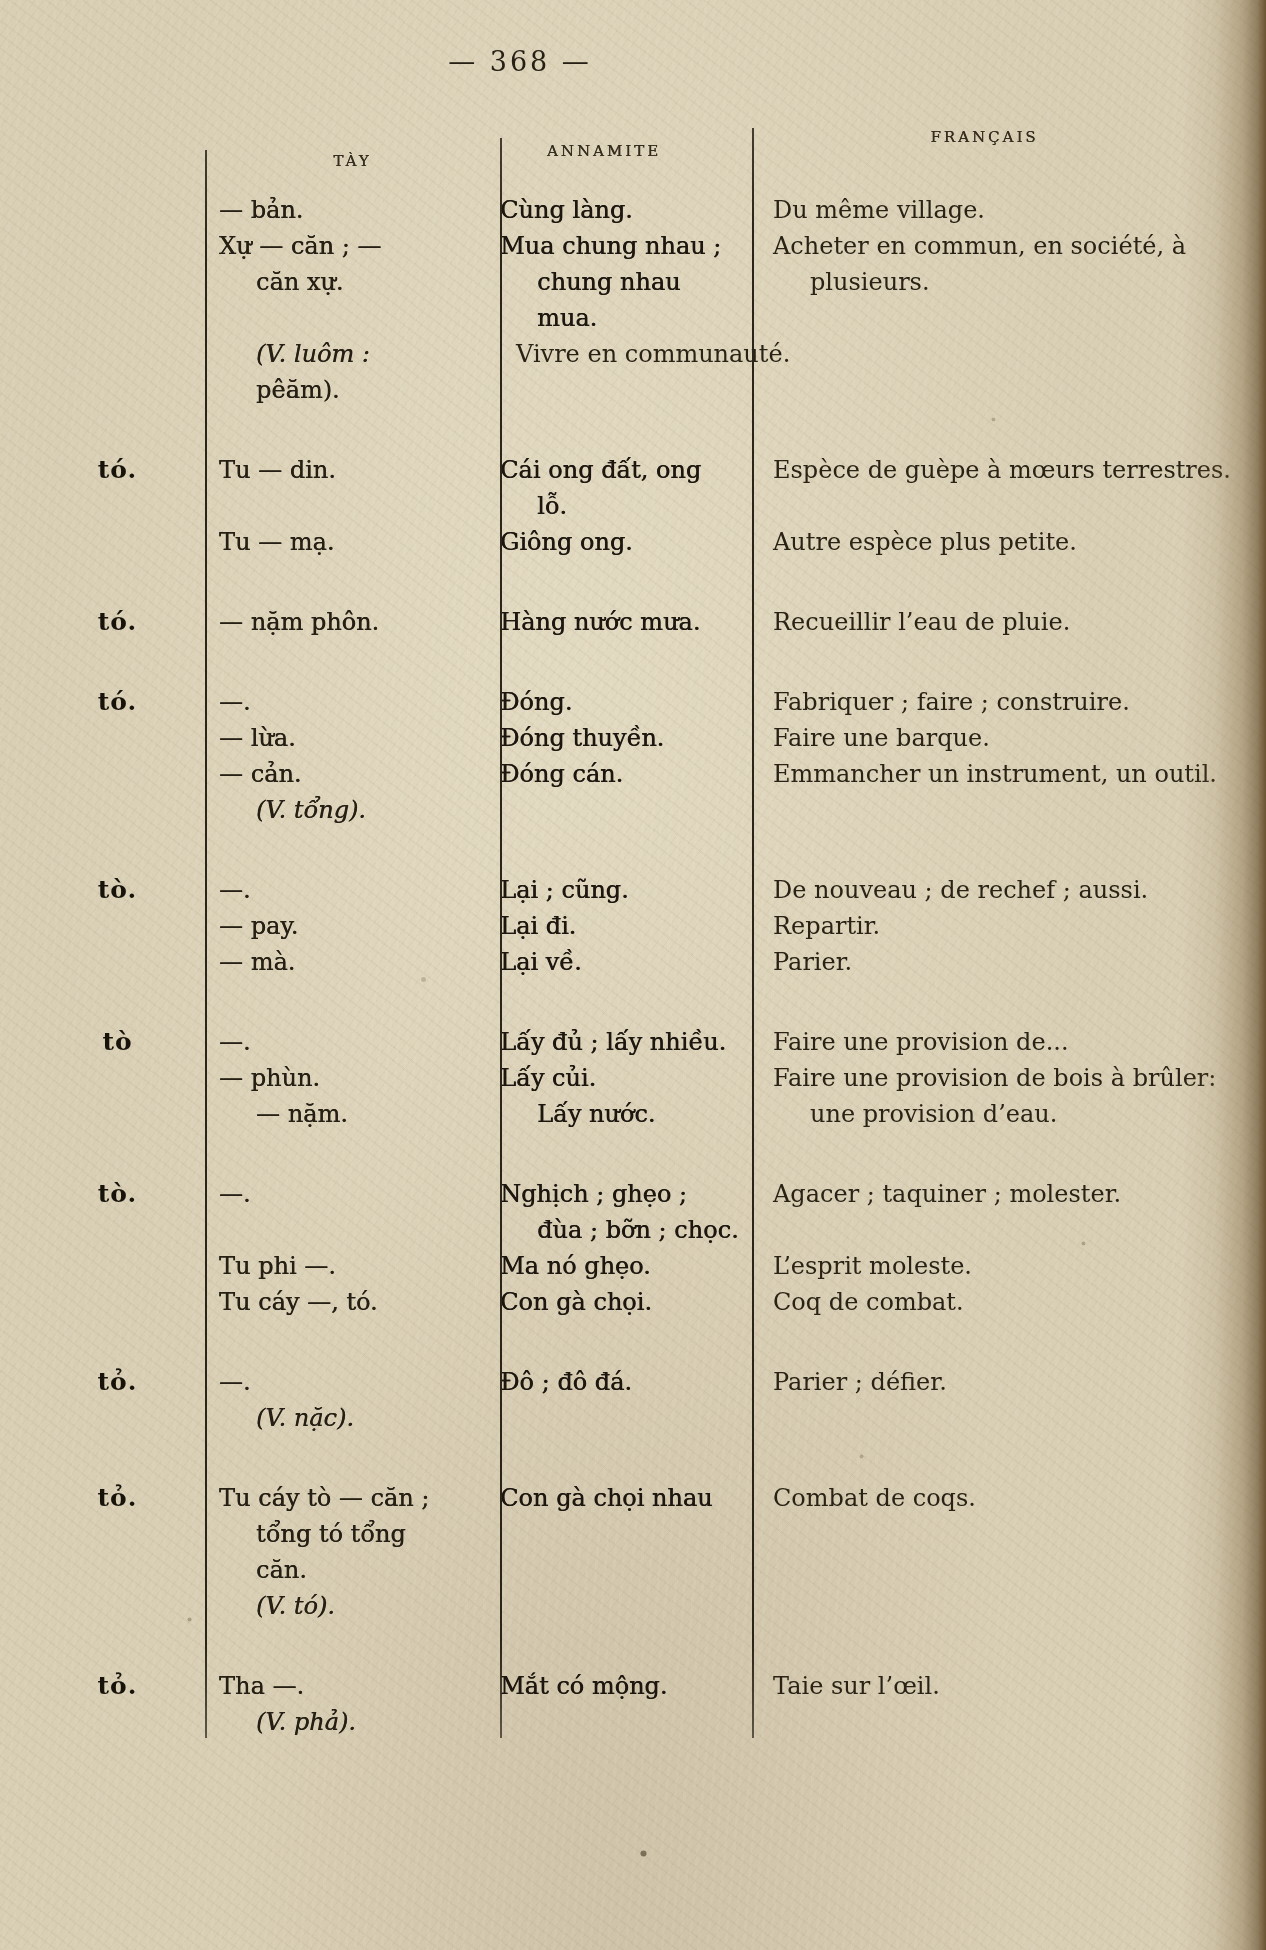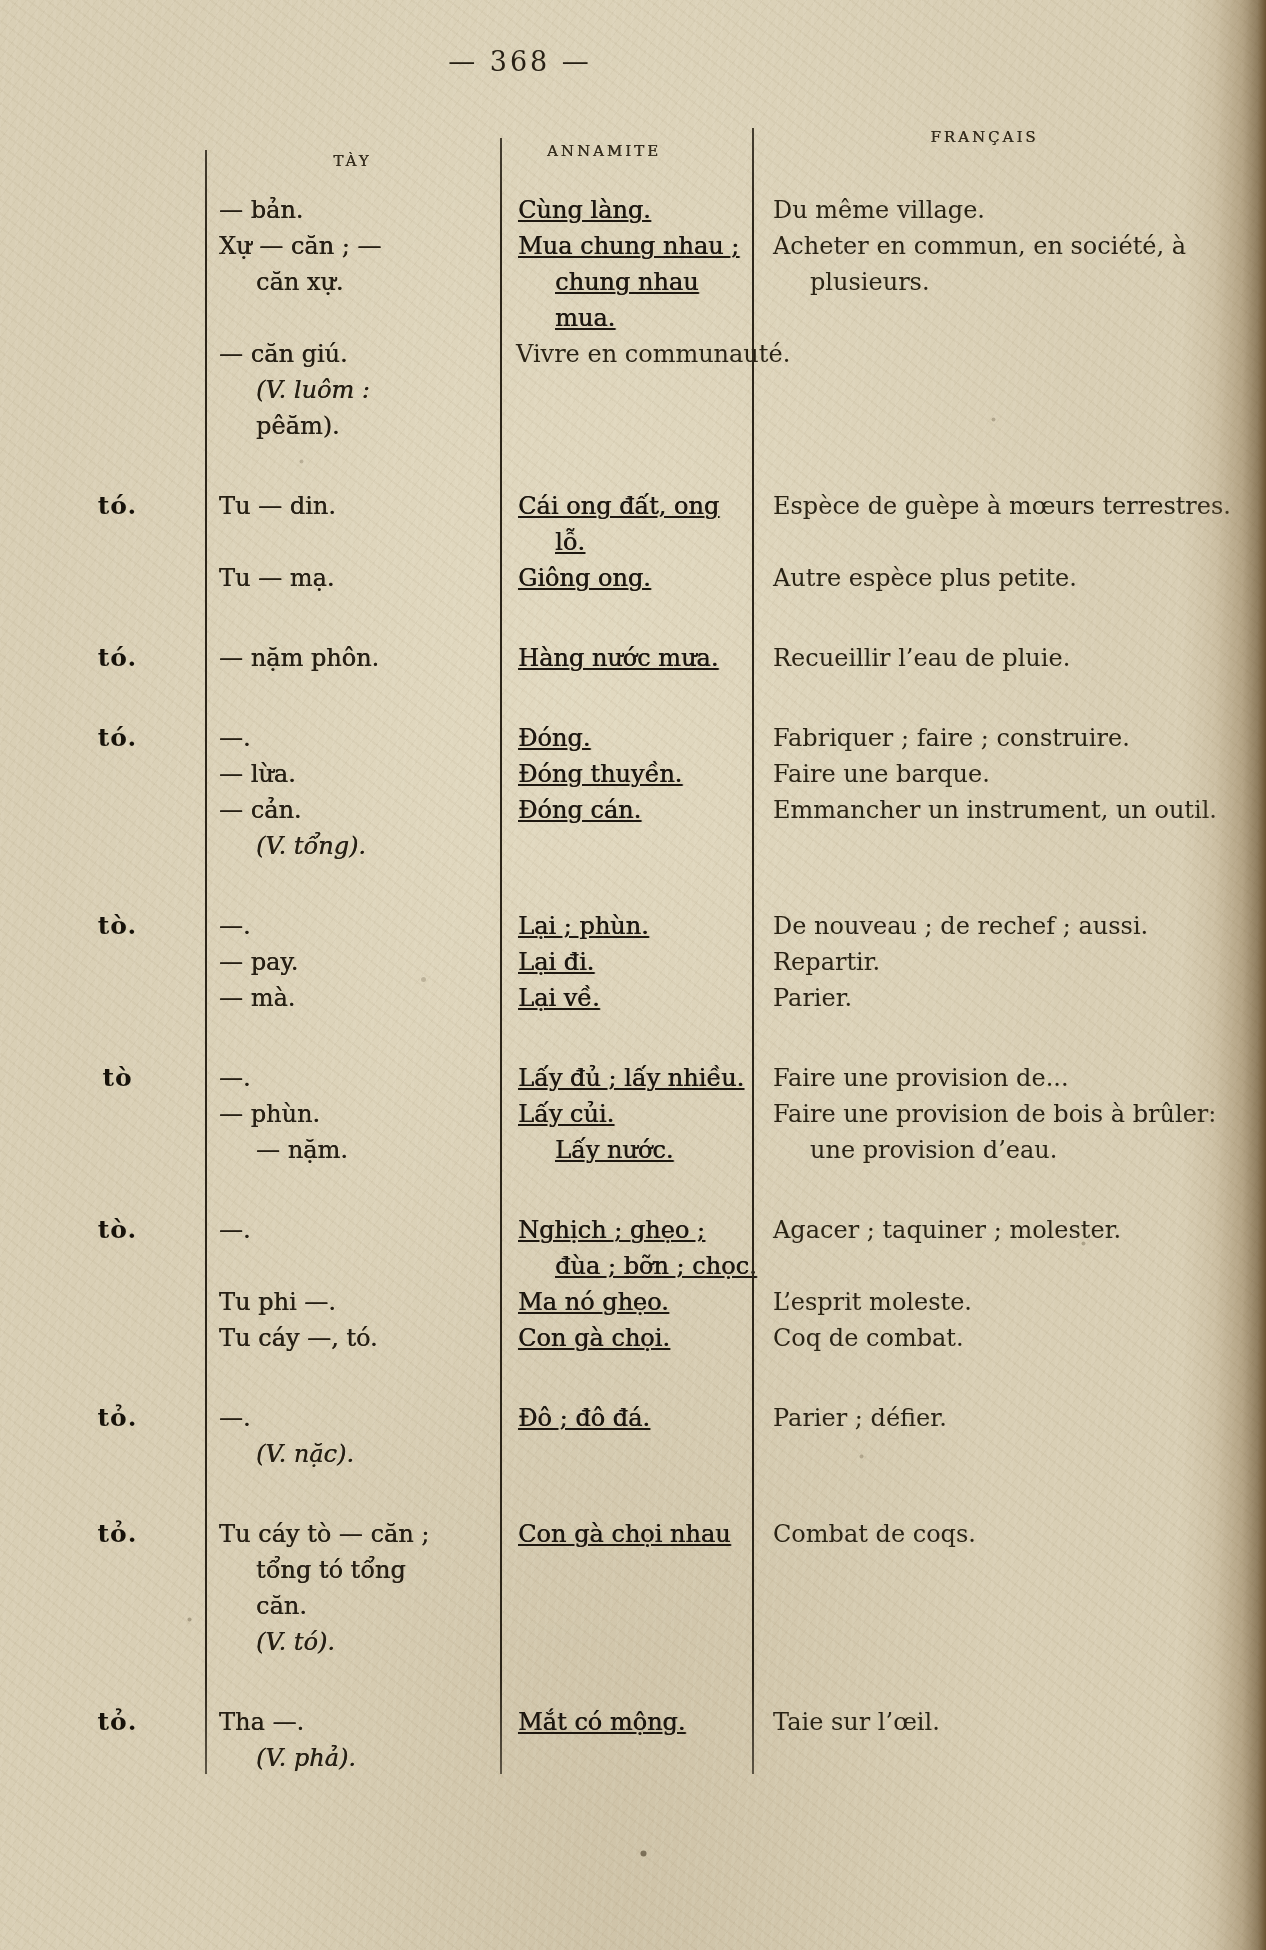--- a/index.html
+++ b/index.html
@@ -89,21 +89,21 @@
   }
   .cont{padding-left:37px;}
   .vref{font-style:italic;}
   .cell{overflow:visible;}
   .c-head{
     text-align:center;padding-left:55px;padding-right:25px;
     font-weight:bold;
   }
   .c-head .line{font-size:25px;letter-spacing:1px;color:#17120a;}
   .c-tay{padding-left:14px;text-shadow:.35px 0 currentColor;}
-  .c-ann{padding-left:18px;text-shadow:.5px 0 currentColor;color:#1d1710;text-decoration:underline;}
+  .c-ann{text-shadow:.5px 0 currentColor;color:#1d1710;}
   .c-fr{padding-left:16px;padding-right:30px;color:#2a2315;}
 </style>
 </head>
 <body>
 
 <div class="page">
   <div class="specks"></div>
 
   <div class="page-number">— 368 —</div>
 
@@ -141,21 +141,20 @@
             <div class="line cont">mua.</div>
           </div>
           <div class="cell c-fr">
             <div class="line">Acheter en commun,  en société, à</div>
             <div class="line cont">plusieurs.</div>
           </div>
         </div>
         <div class="entry">
           <div class="cell c-head"></div>
           <div class="cell c-tay">
-            <div class="line">— căn giú.</div>
             <div class="line cont vref">(V.  luôm :</div>
             <div class="line cont">pêăm).</div>
           </div>
           <div class="cell c-fr">
             <div class="line">Vivre en communauté.</div>
           </div>
         </div>
         <div class="entry article-start">
           <div class="cell c-head">
             <div class="line">tó.</div>
@@ -237,21 +236,21 @@
           </div>
         </div>
         <div class="entry article-start">
           <div class="cell c-head">
             <div class="line">tò.</div>
           </div>
           <div class="cell c-tay">
             <div class="line">—.</div>
           </div>
           <div class="cell c-ann">
-            <div class="line">Lại ; phùn.</div>
+            <div class="line">Lại ; cũng.</div>
           </div>
           <div class="cell c-fr">
             <div class="line">De nouveau ; de rechef ; aussi.</div>
           </div>
         </div>
         <div class="entry">
           <div class="cell c-head"></div>
           <div class="cell c-tay">
             <div class="line">— pay.</div>
           </div>

